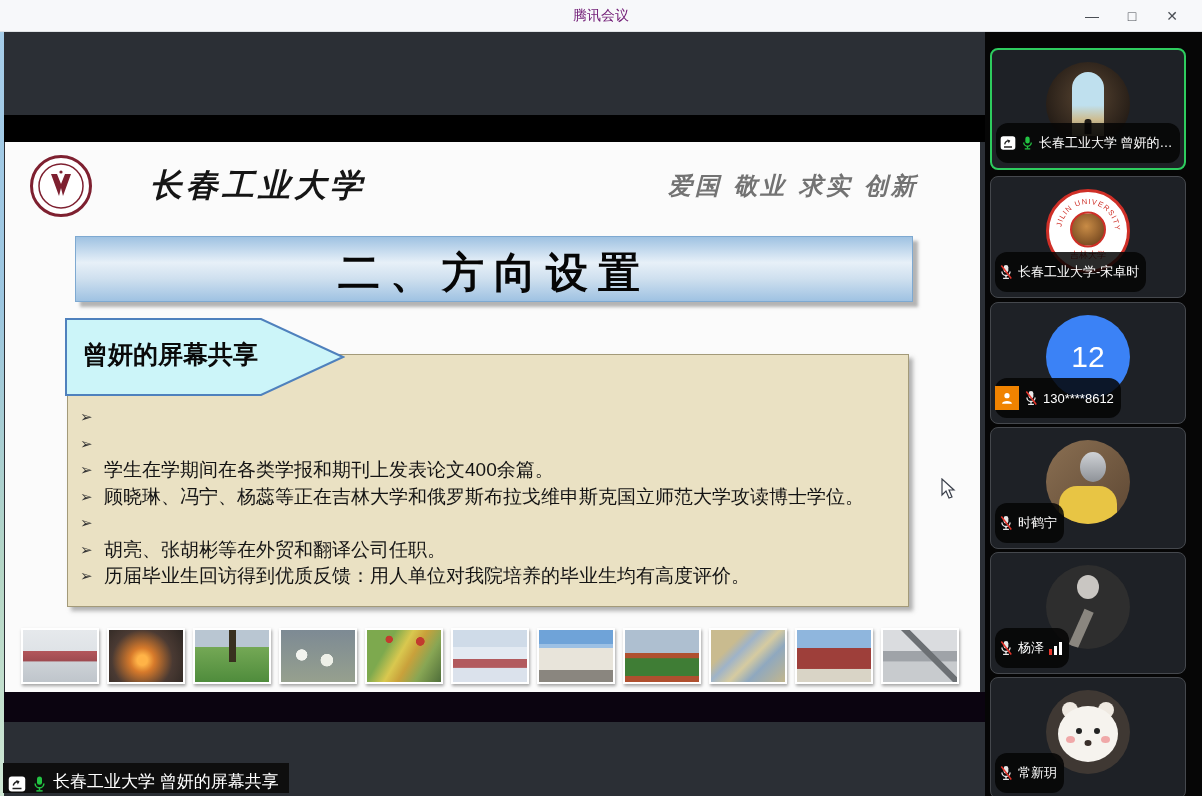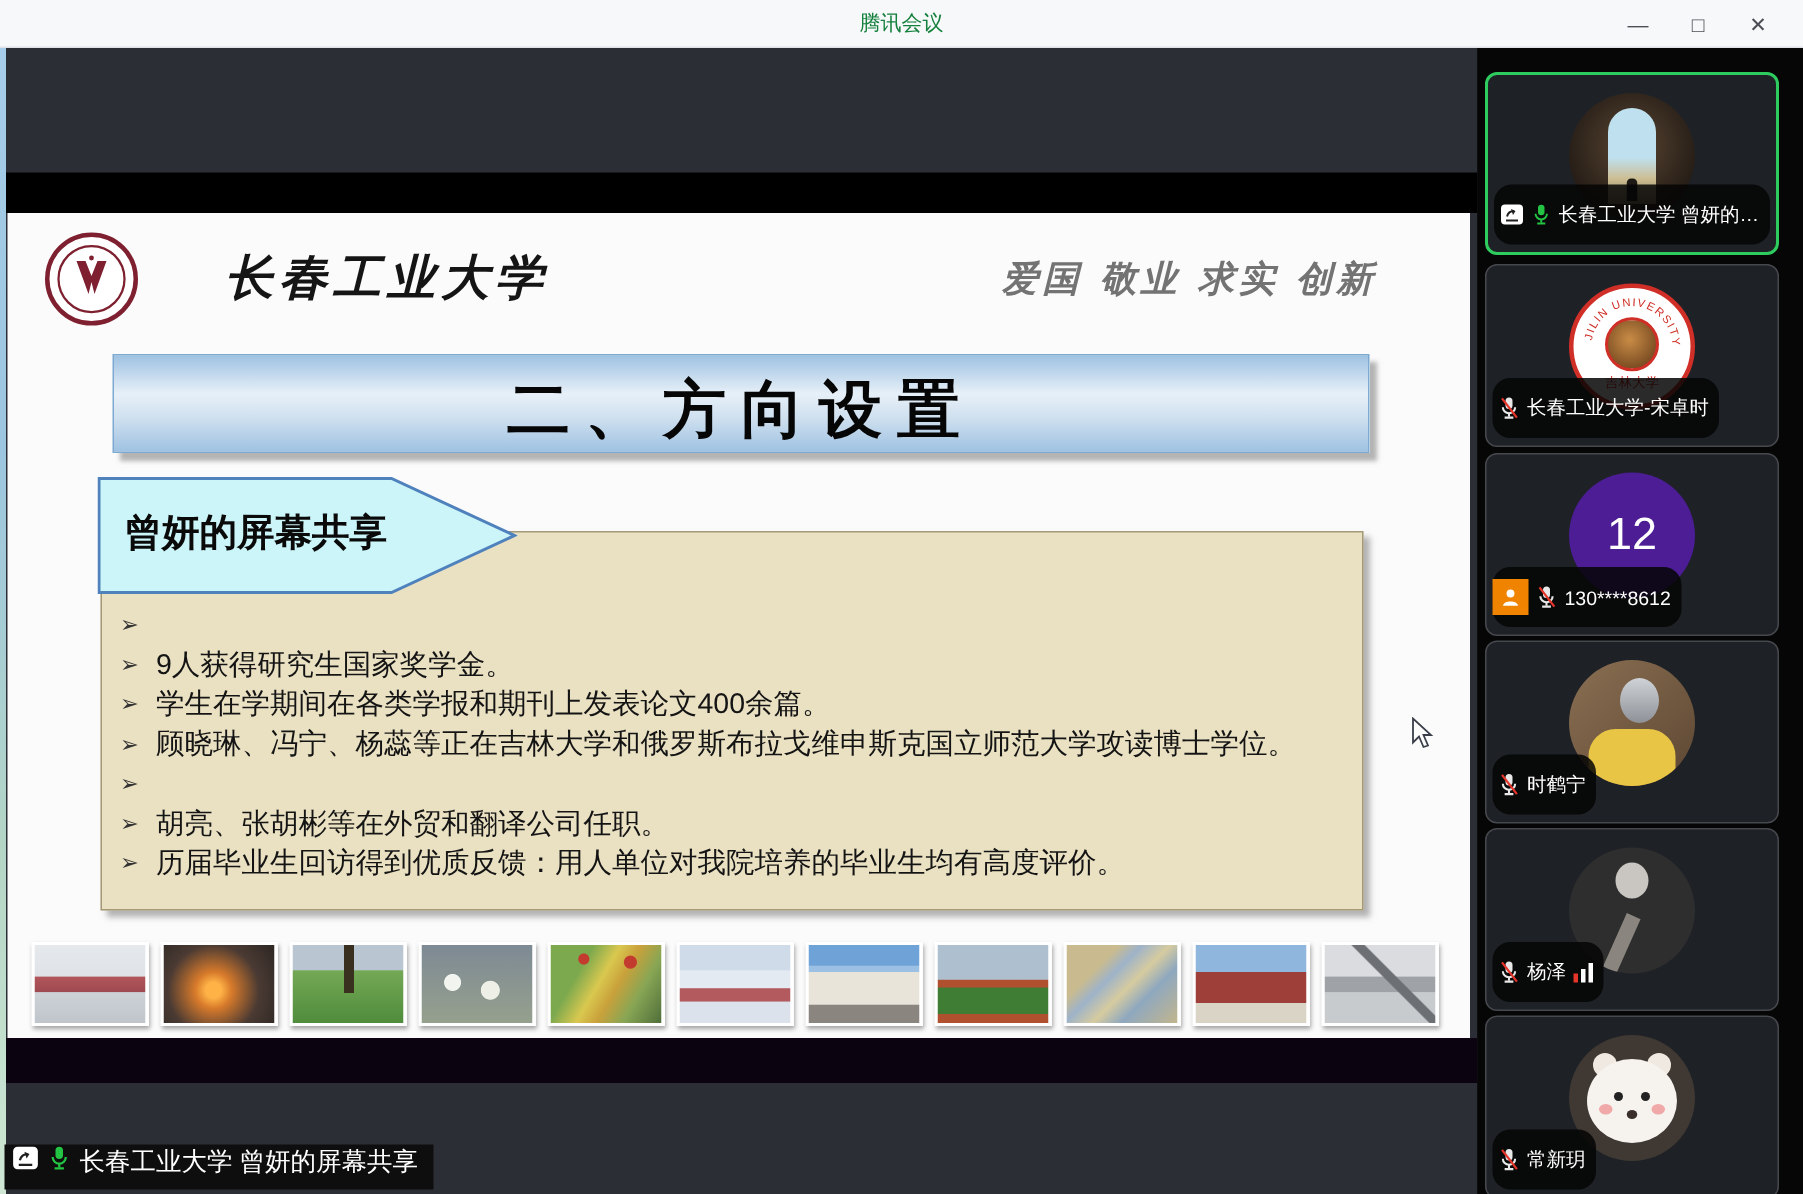--- a/index.html
+++ b/index.html
@@ -3,21 +3,21 @@
 <meta charset="utf-8">
 <style>
   * { margin:0; padding:0; box-sizing:border-box; }
   html,body { width:1202px; height:796px; overflow:hidden; background:#000;
     font-family:"Liberation Sans","DejaVu Sans",sans-serif; }
 
   
   .titlebar { position:absolute; top:0; left:0; width:1202px; height:32px;
     background:#f7f8fa; border-bottom:1px solid #dfe2e6;
     display:flex; align-items:center; justify-content:center; }
-  .titlebar .app-title { font-size:14px; color:#15803d; }
+  .titlebar .app-title { font-size:14px; color:#701a75; }
   .win-controls { position:absolute; right:10px; top:0; height:32px;
     display:flex; align-items:center; }
   .win-btn { width:40px; height:32px; display:flex; align-items:center;
     justify-content:center; font-size:14px; color:#4b4f55; cursor:default; }
 
   .main { position:absolute; top:32px; left:0; width:1202px; height:764px; background:#000; }
 
   
   .share-area { position:absolute; left:0; top:0; width:985px; height:764px;
     background:#2b2f35; overflow:hidden; }
@@ -75,21 +75,21 @@
   .p9 { background:linear-gradient(135deg,#c9bb8f 0 28%,#9eb3c9 40%,#d6cba0 55%,#8fa8bf 70%,#c2b68d 100%); }
   .p10 { background:linear-gradient(180deg,#8fb6dd 0 34%,#9e3f3a 35% 74%,#d9d4c6 75%); }
   .p11 { background:linear-gradient(45deg,transparent 55%,#6c7074 56% 62%,transparent 63%),
          linear-gradient(180deg,#dadcdf 0 40%,#9fa3a8 41% 60%,#c8cbce 61%); }
 
   
   .cursor { position:absolute; left:941px; top:446px; }
 
   
   .share-label { position:absolute; left:3px; top:731px; height:30px; background:#0e0e0e;
-    display:flex; align-items:flex-start; gap:6px; padding:0 10px 0 5px; }
+    display:flex; align-items:flex-end; gap:6px; padding:0 10px 0 5px; }
   .share-label .lbl { color:#fff; font-size:17px; white-space:nowrap; }
 
   
   .sidebar { position:absolute; left:985px; top:0; width:217px; height:764px; background:#060606; }
   .tile { position:absolute; left:5px; width:196px; height:122px; background:#1e2126;
     border:1px solid #45484d; border-radius:8px; overflow:hidden; }
   .tile.active { border:2px solid #2ecc5e; }
   .t1 { top:16px; } .t2 { top:144px; } .t3 { top:270px; } .t4 { top:395px; } .t5 { top:520px; } .t6 { top:645px; }
   .avatar { position:absolute; left:50%; top:12px; transform:translateX(-50%);
     width:84px; height:84px; border-radius:50%; overflow:hidden; }
@@ -99,21 +99,21 @@
     width:32px; height:64px; border-radius:16px 16px 0 0;
     background:linear-gradient(180deg,#bfe0ee 0 52%,#cdbd92 74%,#8a7a5c 100%); }
   .av-arch .figure { position:absolute; left:50%; bottom:12px; transform:translateX(-50%);
     width:7px; height:15px; background:#1d1a16; border-radius:3px 3px 0 0; }
 
   .av-seal { background:#fff; border:3px solid #cf2f27; }
   .av-seal .core { position:absolute; left:50%; top:50%; transform:translate(-50%,-54%);
     width:36px; height:36px; border-radius:50%; border:2px solid #cf2f27;
     background:radial-gradient(circle at 45% 40%,#c98c46,#7a4c22 75%); }
 
-  .av-num { background:#4c1d95; display:flex; align-items:center; justify-content:center; }
+  .av-num { background:#3b82f6; display:flex; align-items:center; justify-content:center; }
   .av-num span { color:#fff; font-size:30px; }
 
   .av-mask { background:linear-gradient(135deg,#8a6f52,#5d4733); }
   .av-mask .head { position:absolute; left:34px; top:12px; width:26px; height:30px; border-radius:50%;
     background:linear-gradient(180deg,#cfd2d6,#8e9298); }
   .av-mask .body { position:absolute; left:50%; bottom:0; transform:translateX(-50%);
     width:58px; height:38px; border-radius:18px 18px 0 0; background:#e8c544; }
 
   .av-kid { background:#2e2e2e; }
   .av-kid .head { position:absolute; left:50%; top:10px; transform:translateX(-50%);
@@ -190,21 +190,20 @@
         <polygon points="1,1 196,1 278,39 196,77 1,77" fill="#ccf5f9" stroke="#4f81bd" stroke-width="2"></polygon>
       </svg>
       <div class="callout-text">曾妍的屏幕共享</div>
 
       <div class="bullets">
         <div class="bullet">
             <span class="bmark">➢</span>
           </div>
         <div class="bullet">
             <span class="bmark">➢</span>
-            <span>9人获得研究生国家奖学金。</span>
           </div>
         <div class="bullet">
             <span class="bmark">➢</span>
             <span>学生在学期间在各类学报和期刊上发表论文400余篇。</span>
           </div>
         <div class="bullet">
             <span class="bmark">➢</span>
             <span>顾晓琳、冯宁、杨蕊等正在吉林大学和俄罗斯布拉戈维申斯克国立师范大学攻读博士学位。</span>
           </div>
         <div class="bullet">

